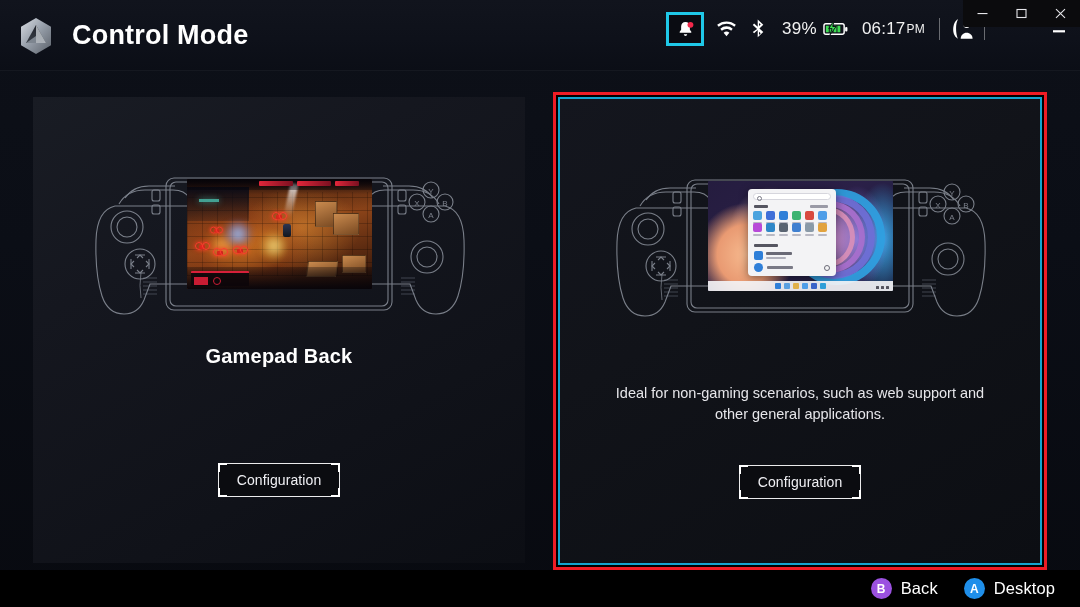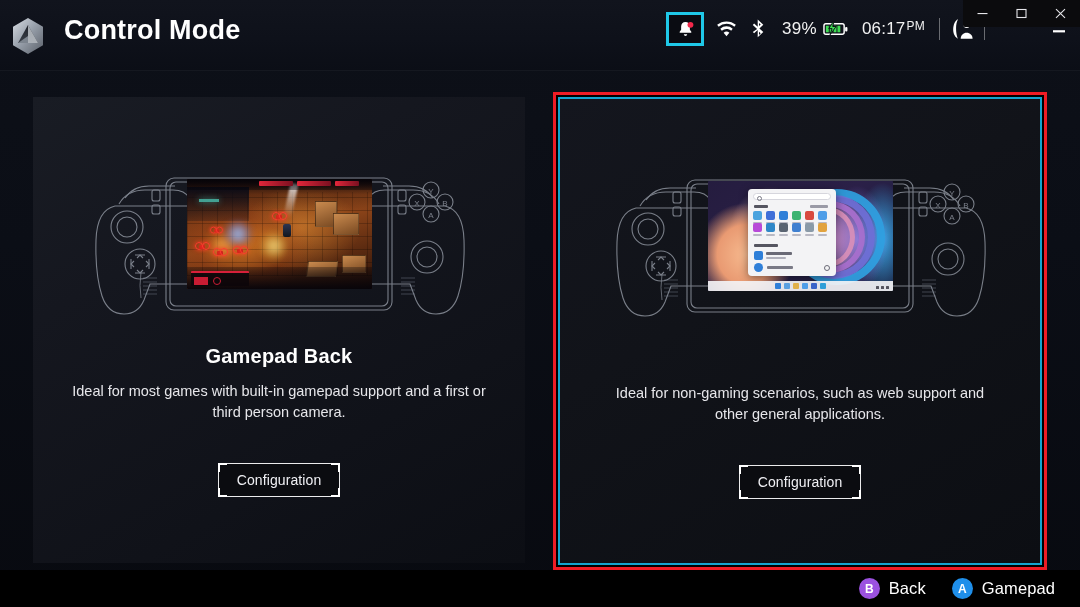--- a/index.html
+++ b/index.html
@@ -21,21 +21,21 @@
   #topbar {
     position:absolute; left:0; top:0; width:1080px; height:71px;
     background:linear-gradient(180deg,#11141d 0%,#0e111a 55%,#0b0e16 100%);
     display:flex; align-items:center;
   }
   #topbar:after{
     content:""; position:absolute; left:0; right:0; bottom:0; height:1px;
     background:rgba(255,255,255,.045);
   }
 
-  .brand { display:flex; align-items:flex-start; padding-left:11px; gap:19px; }
+  .brand { display:flex; align-items:center; padding-left:19px; gap:19px; }
   .logo-hex { width:34px; height:38px; display:block; }
   .app-title {
     font-size:27px; font-weight:700; letter-spacing:.2px;
     color:#ffffff; line-height:1;
   }
 
   
   #status {
     position:absolute; left:666px; top:12px;
     display:flex; align-items:center; gap:0px; height:34px;
@@ -49,21 +49,21 @@
     background:#0a0c12;
   }
   .icon-wifi { margin-left:12px; }
   .icon-bt  { margin-left:14px; }
   .batt-pct {
     margin-left:17px; font-size:17px; font-weight:400; color:#f2f2f2; letter-spacing:.3px;
   }
   .batt-icon { margin-left:6px; }
   .clock {
     margin-left:14px; font-size:17px; color:#f2f2f2; letter-spacing:.2px;
-    display:flex; align-items:flex-start;
+    display:flex; align-items:center;
   }
   .clock .ampm { font-size:12px; margin-left:1px; letter-spacing:.3px; }
   .divider-v {
     width:1px; height:22px; background:rgba(255,255,255,.38); margin-left:14px;
   }
   .icon-user { margin-left:9px; }
   .divider-v2 {
     width:1px; height:22px; background:rgba(255,255,255,.38); margin-left:9px;
   }
 
@@ -509,21 +509,20 @@
                     <div class="ga-hudc"></div>
                     <div class="ga-hudd"></div>
                   </div>
               </div>
             </div>
           </div>
         </div>
       </div>
 
       <div class="card-title">Gamepad Back</div>
-      <div class="card-desc">Ideal for most games with built-in gamepad support and a first or third person camera.</div>
 
       <div class="cfg-wrap">
         <div class="cfg-btn">
           <span class="nub n-tl"></span>
           <span class="nub n-tr"></span>
           <span class="nub n-bl"></span>
           <span class="nub n-br"></span>
           <span>Configuration</span>
         </div>
       </div>
@@ -654,17 +653,17 @@
     <div class="hint">
       <div class="hint-badge" style="background:#9b51e0">
           <span>B</span>
         </div>
       <div class="hint-label">Back</div>
     </div>
     <div class="hint">
       <div class="hint-badge" style="background:#1f8fea">
           <span>A</span>
         </div>
-      <div class="hint-label">Gamepad</div>
+      <div class="hint-label">Desktop</div>
     </div>
   </div>
 
 </div>
 
 </body></html>

